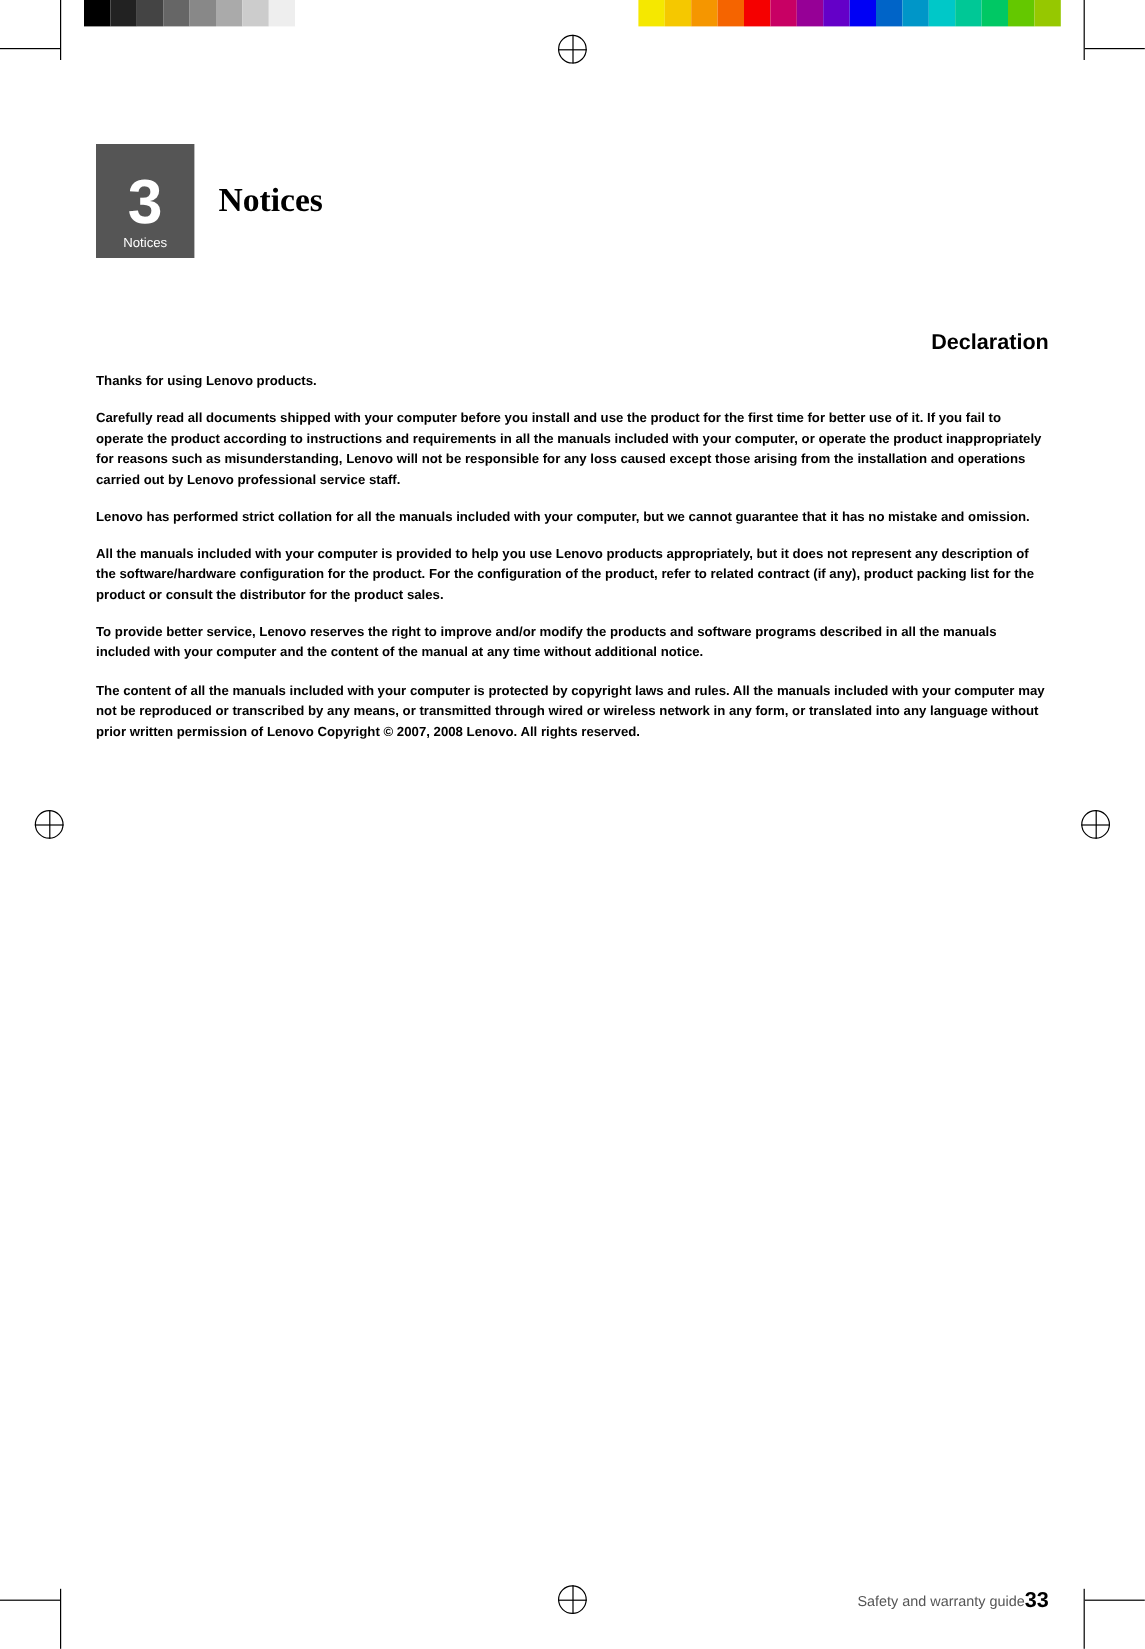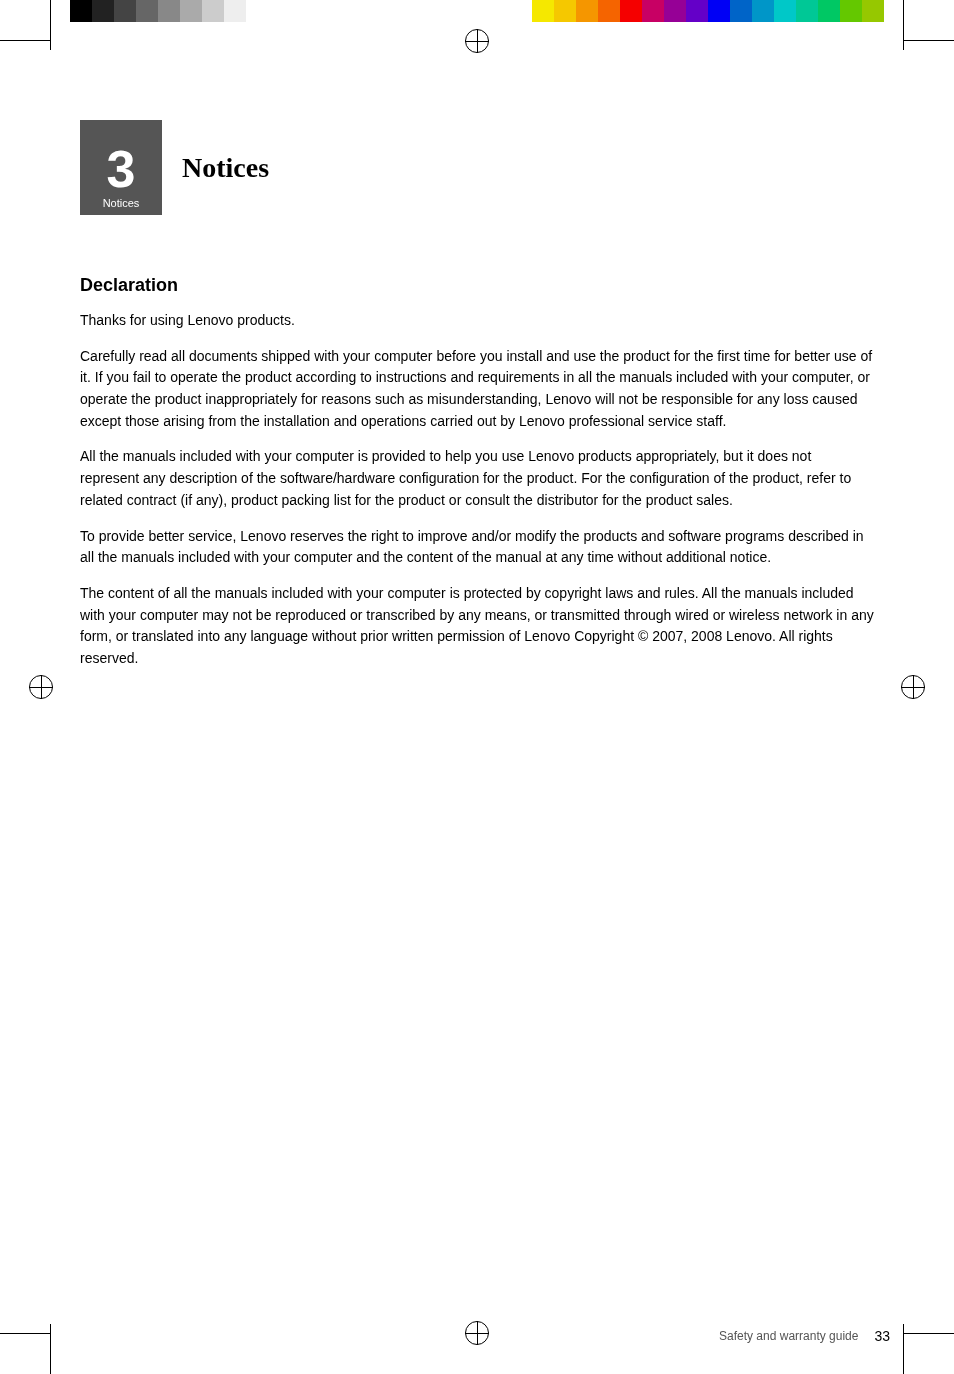--- a/index.html
+++ b/index.html
@@ -204,52 +204,54 @@
     }
 
     
     .section-heading {
       font-size: 18px;
       font-weight: bold;
       color: #000000;
       margin-bottom: 14px;
       margin-top: 0;
       font-family: Arial, Helvetica, sans-serif;
+      text-align: right;
     }
 
     
     .body-text {
-      font-size: 14px;
+      font-size: 11px;
       line-height: 1.55;
       color: #000000;
       margin-bottom: 14px;
       font-family: Arial, Helvetica, sans-serif;
+      font-weight: bold;
     }
 
     
     .page-footer {
       position: absolute;
       bottom: 30px;
-      right: 64px;
+      right: 80px;
       font-size: 12px;
       color: #000000;
       font-family: Arial, Helvetica, sans-serif;
       display: flex;
       align-items: center;
-      gap: 16px;
+      gap: 0;
       margin-left: 13px;
     }
 
     .footer-text {
       color: #555555;
     }
 
     .footer-page-number {
-      font-size: 14px;
-      font-weight: normal;
+      font-size: 18px;
+      font-weight: bold;
       color: #000000;
     }
 
     
     .grayscale-bar {
       position: absolute;
       top: 0;
       left: 70px;
       display: flex;
       height: 22px;
@@ -331,20 +333,21 @@
       <span class="chapter-label">Notices</span>
     </div>
     <span class="chapter-title">Notices</span>
   </div>
 
   <div>
     <h2 class="section-heading">Declaration</h2>
 
     <p class="body-text">Thanks for using Lenovo products.</p>
     <p class="body-text">Carefully read all documents shipped with your computer before you install and use the product for the first time for better use of it. If you fail to operate the product according to instructions and requirements in all the manuals included with your computer, or operate the product inappropriately for reasons such as misunderstanding, Lenovo will not be responsible for any loss caused except those arising from the installation and operations carried out by Lenovo professional service staff.</p>
+    <p class="body-text">Lenovo has performed strict collation for all the manuals included with your computer, but we cannot guarantee that it has no mistake and omission.</p>
     <p class="body-text">All the manuals included with your computer is provided to help you use Lenovo products appropriately, but it does not represent any description of the software/hardware configuration for the product. For the configuration of the product, refer to related contract (if any), product packing list for the product or consult the distributor for the product sales.</p>
     <p class="body-text">To provide better service, Lenovo reserves the right to improve and/or modify the products and software programs described in all the manuals included with your computer and the content of the manual at any time without additional notice.</p>
     <p class="body-text">The content of all the manuals included with your computer is protected by copyright laws and rules. All the manuals included with your computer may not be reproduced or transcribed by any means, or transmitted through wired or wireless network in any form, or translated into any language without prior written permission of Lenovo Copyright © 2007, 2008 Lenovo. All rights reserved.</p>
   </div>
 
 </div>
 
 <div class="page-footer">
   <span class="footer-text">Safety and warranty guide</span>
   <span class="footer-page-number">33</span>

